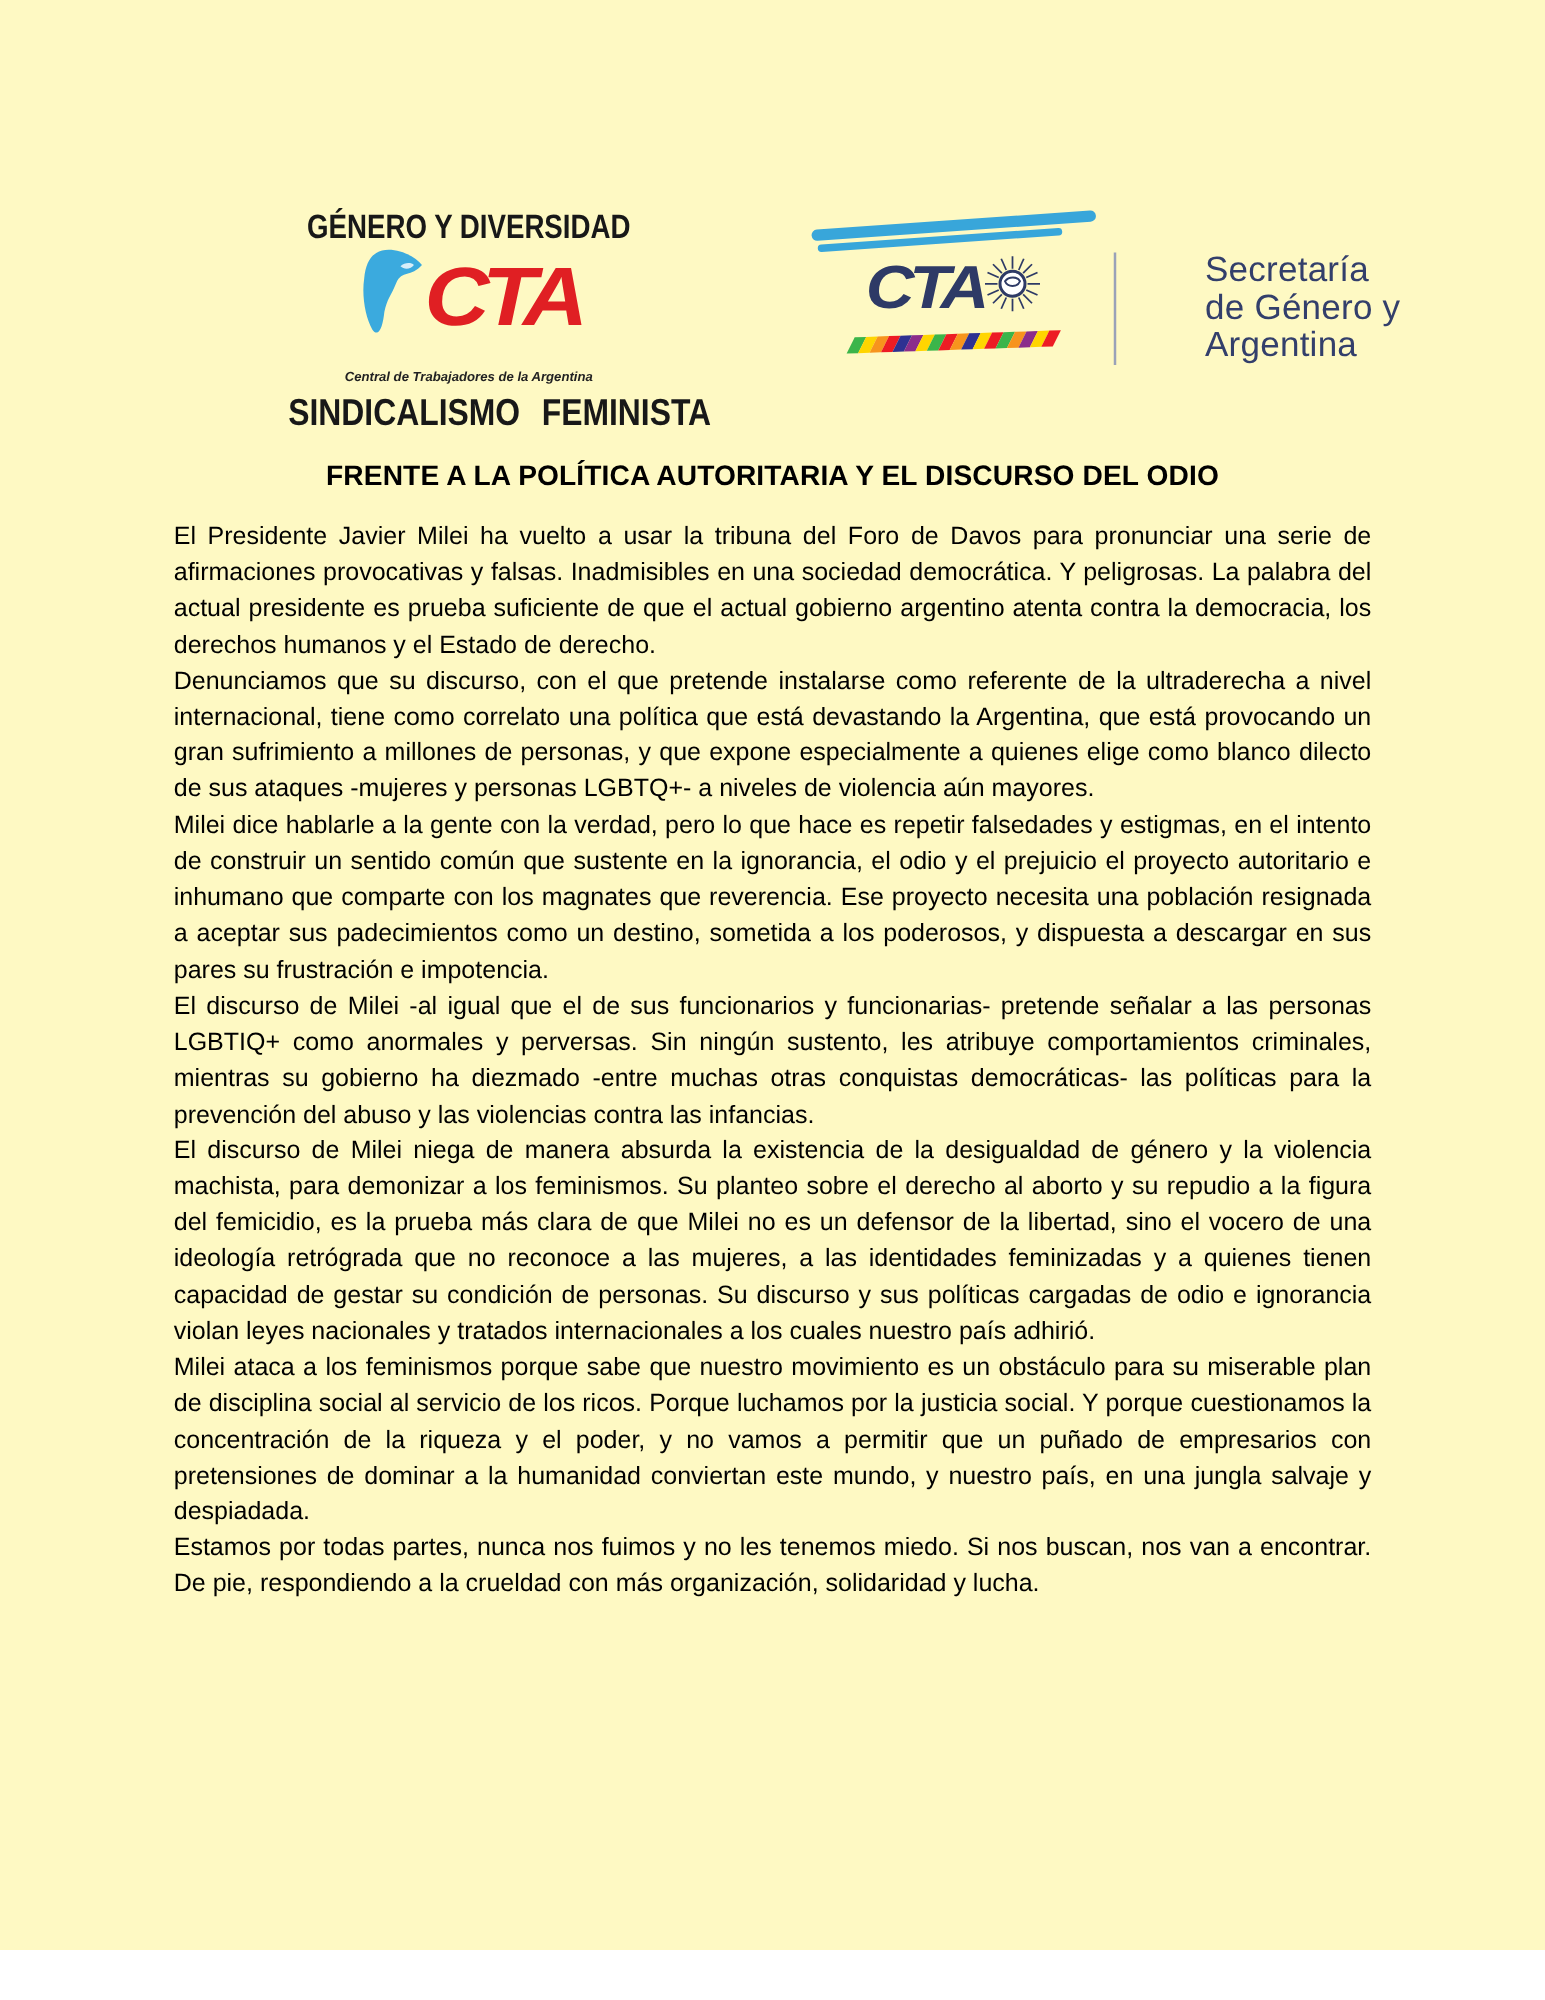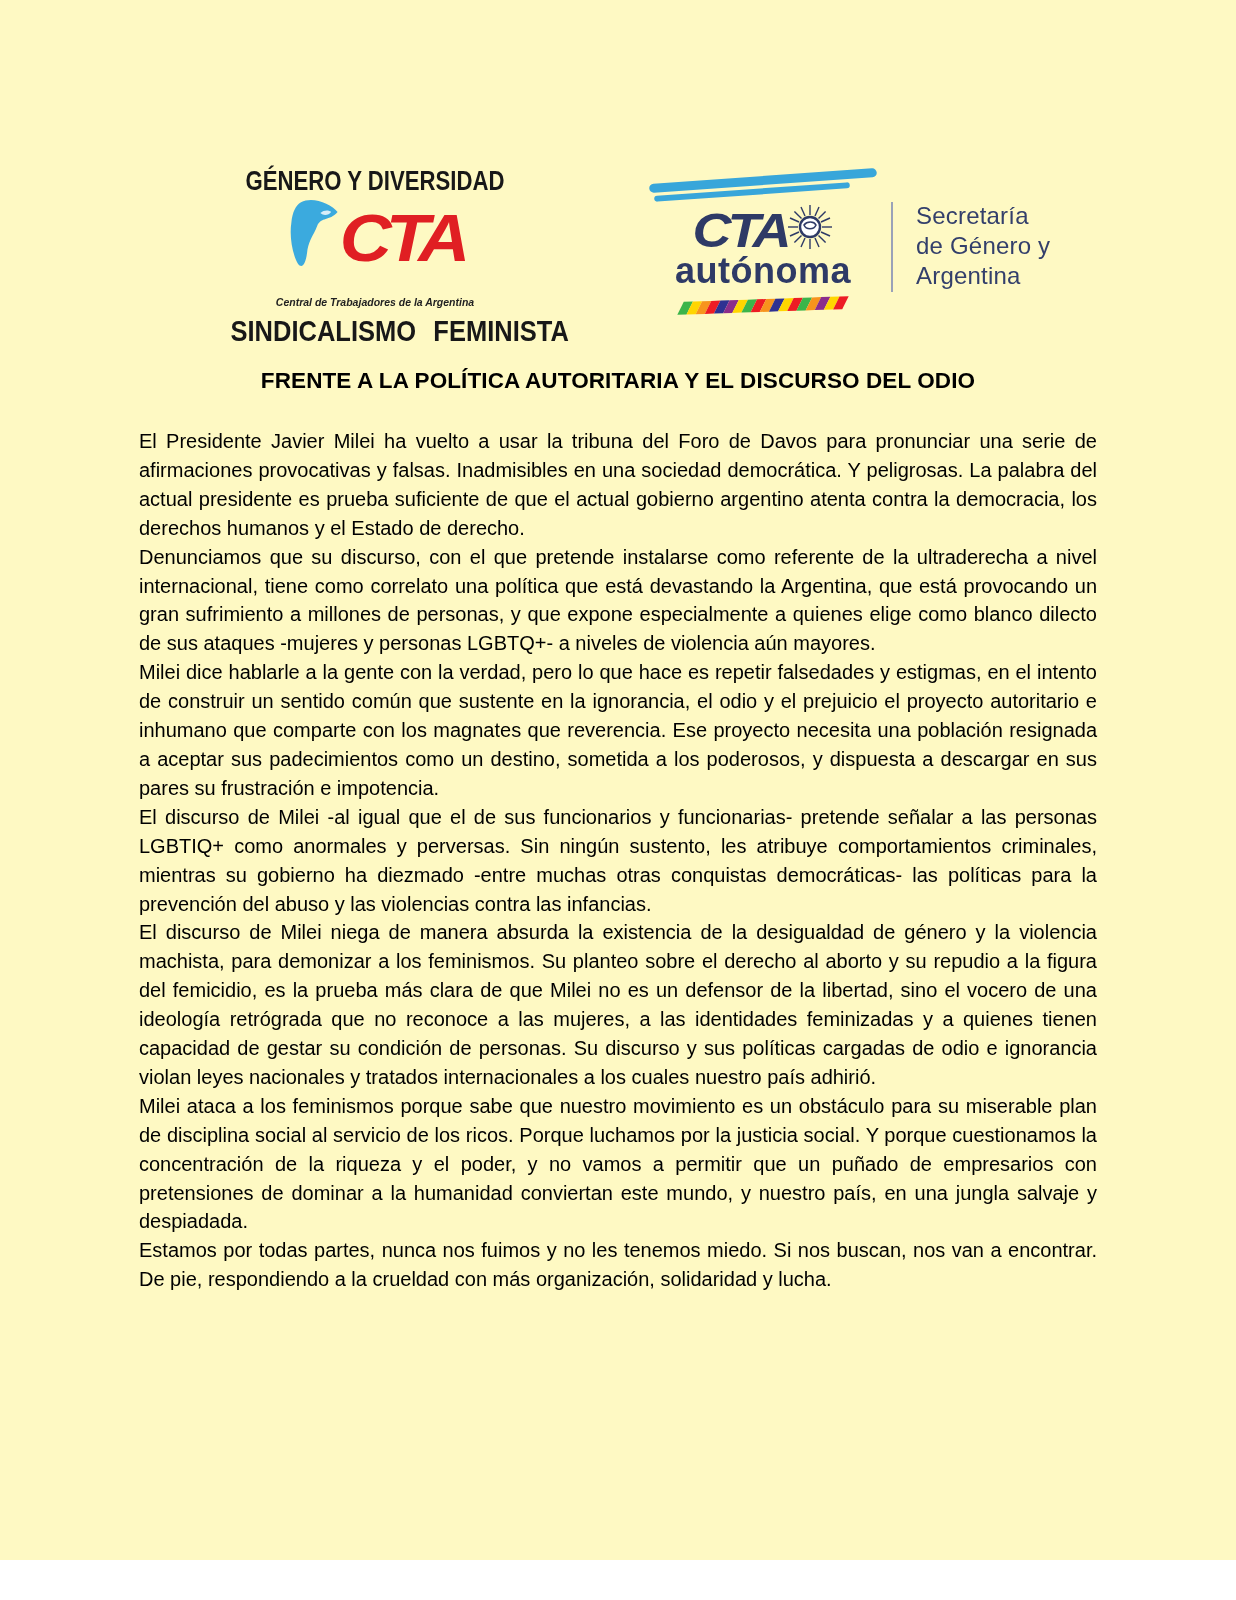--- a/index.html
+++ b/index.html
@@ -70,32 +70,32 @@
     display:flex; justify-content:center; margin-top:10px;
     transform:skewX(-28deg) rotate(-2deg);
   }
   .stripe > div { width:9px; height:13px; }
 
   .logo-divider {
     position:absolute; left:891px; top:202px;
     width:2px; height:90px; background:#9aa2b8;
   }
   .secretaria {
-    position:absolute; left:916px; top:201px;
-    font-size:24px; color:#333f6b; line-height:30px;
+    position:absolute; left:964px; top:201px;
+    font-size:28px; color:#333f6b; line-height:30px;
     text-align:left; font-weight:500; letter-spacing:0.2px;
   }
 
   
   .doc {
     position:absolute; left:139px; top:368px; width:958px; color:#000;
   }
   .doc-title {
     font-size:22.5px; font-weight:bold; text-align:center;
-    margin-bottom:33px; letter-spacing:0.1px;
+    margin-bottom:21px; letter-spacing:0.1px;
   }
   .doc p {
     font-size:20px; line-height:28.9px;
     text-align:justify; text-justify:inter-word;
   }
 </style>
 </head>
 <body>
 
 <div class="page">
@@ -136,21 +136,20 @@
               <line x1="34" y1="28" x2="43" y2="32"></line>
             <line x1="3" y1="32" x2="12" y2="28"></line>
               <line x1="34" y1="18" x2="43" y2="14"></line>
             <line x1="14" y1="43" x2="18" y2="34"></line>
               <line x1="28" y1="12" x2="32" y2="3"></line>
           </g>
           <circle cx="23" cy="23" r="10" fill="#ffffff" stroke="#2e3a66" stroke-width="2.4"></circle>
           <path d="M17,21 C20,17 27,17 29,21 C27,26 19,26 17,21 Z" fill="none" stroke="#2e3a66" stroke-width="1.6"></path>
         </svg>
       </div>
-      <div class="autonoma">autónoma</div>
       <div class="stripe" id="stripe">
           <div style="background: rgb(59, 181, 74);"></div>
           <div style="background: rgb(255, 213, 0);"></div>
           <div style="background: rgb(247, 148, 29);"></div>
           <div style="background: rgb(237, 28, 36);"></div>
           <div style="background: rgb(46, 49, 146);"></div>
           <div style="background: rgb(139, 45, 139);"></div>
           <div style="background: rgb(255, 213, 0);"></div>
           <div style="background: rgb(59, 181, 74);"></div>
           <div style="background: rgb(237, 28, 36);"></div>

